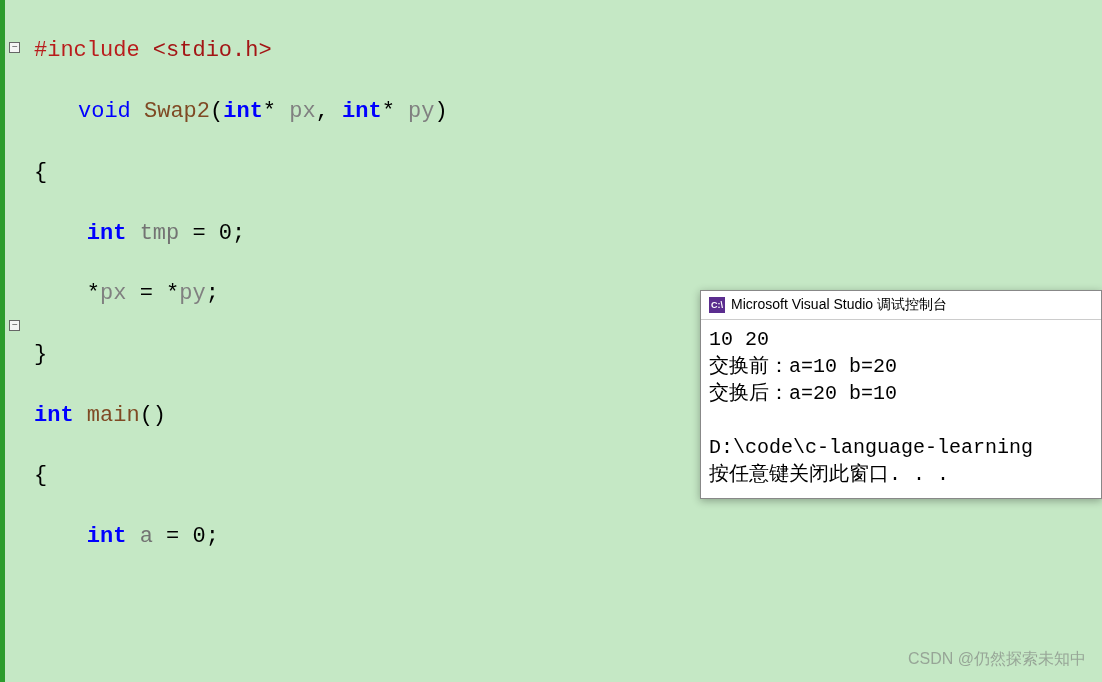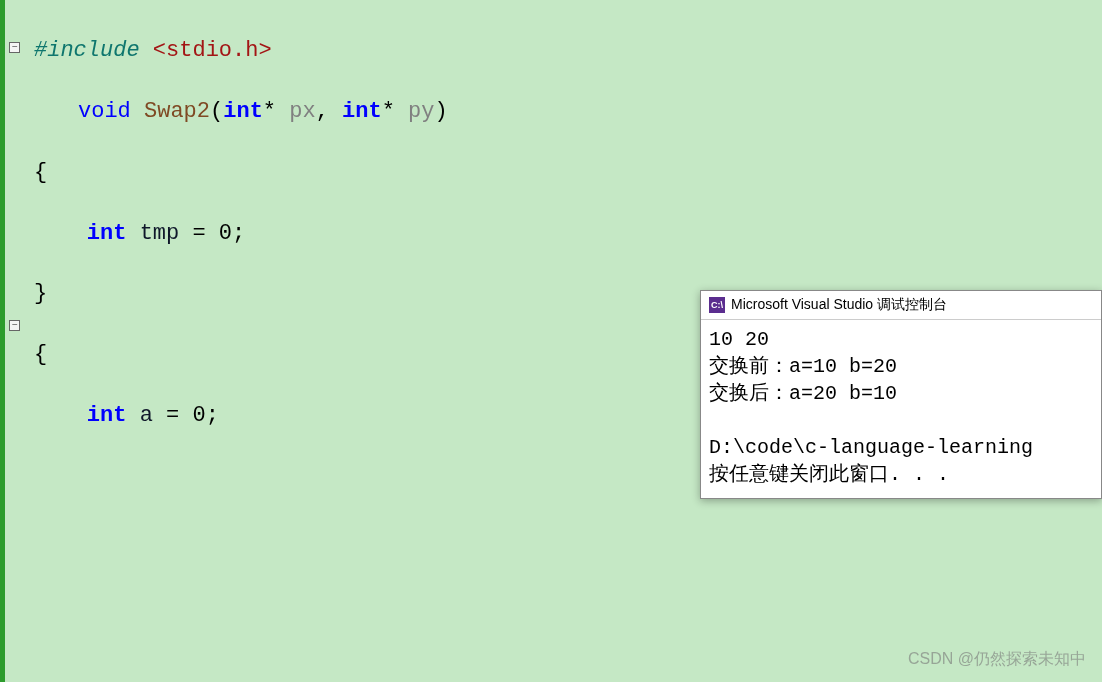--- a/index.html
+++ b/index.html
@@ -44,27 +44,27 @@
   text-align: center;
   color: #555;
   cursor: pointer;
 }
 .code {
   padding-left: 30px;
   white-space: pre;
   line-height: 1.38;
 }
 .line { min-height: 30px; }
-.preproc { color: #0f766e; font-style: italic; }
+.preproc { color: #b91c1c; }
 .include-path { color: #a31515; text-align: center; }
 .kw { color: #0000ff; margin-left: 44px; }
 .type { color: #0000ff; font-weight: bold; }
 .fn { color: #7f4a24; }
 .param { color: #808080; }
-.var { color: #0f172a; }
+.var { color: #737373; }
 .num { color: #000000; }
 .op { color: #000000; }
 
 .console-window {
   position: absolute;
   top: 290px;
   right: 0;
   width: 402px;
   background: #fff;
   border: 1px solid #888;
@@ -115,21 +115,23 @@
   <div class="green-bar"></div>
   <div class="gutter">
     <div class="fold-box" style="top:42px">−</div>
     <div class="fold-box" style="top:320px">−</div>
   </div>
   <div class="code">
 <div class="line"><span class="preproc">#include</span><span class="include-path"> &lt;stdio.h&gt;</span></div>
 <div class="line"><span class="kw">void</span> <span class="fn">Swap2</span><span class="op">(</span><span class="type">int</span><span class="op">* </span><span class="param">px</span><span class="op">, </span><span class="type">int</span><span class="op">* </span><span class="param">py</span><span class="op">)</span></div>
 <div class="line"><span class="op">{</span></div>
 <div class="line">    <span class="type">int</span> <span class="var">tmp</span> <span class="op">= </span><span class="num">0</span><span class="op">;</span></div>
+<div class="line">    <span class="op">*</span><span class="param">px</span> <span class="op">= *</span><span class="param">py</span><span class="op">;</span></div>
 <div class="line"><span class="op">}</span></div>
+<div class="line"><span class="type">int</span> <span class="fn">main</span><span class="op">()</span></div>
 <div class="line"><span class="op">{</span></div>
 <div class="line">    <span class="type">int</span> <span class="var">a</span> <span class="op">= </span><span class="num">0</span><span class="op">;</span></div>
 
 
 
 
 
 
 
   </div>

